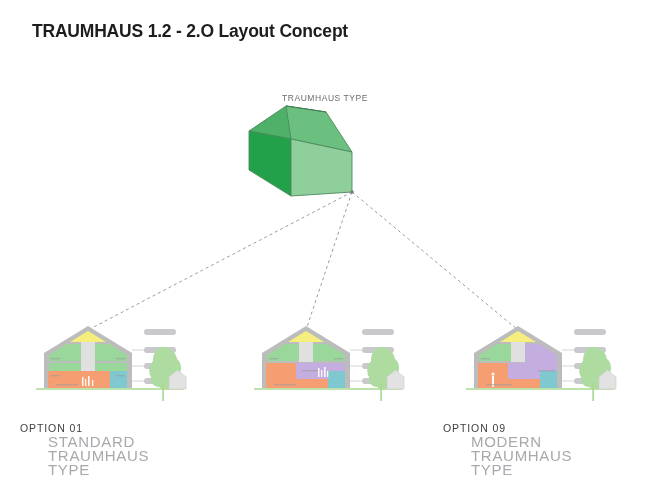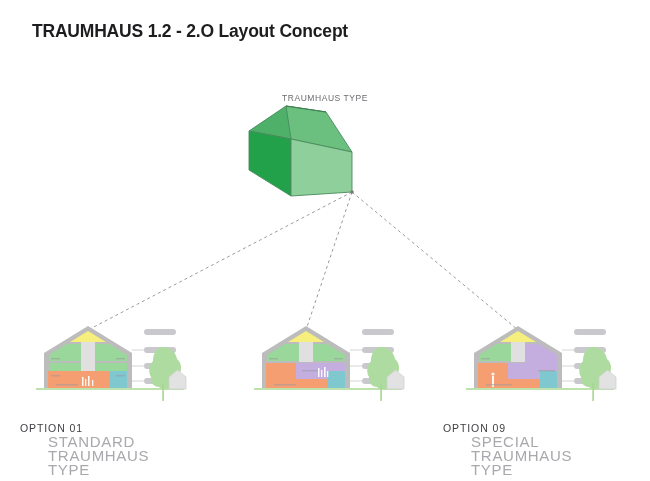--- a/index.html
+++ b/index.html
@@ -273,16 +273,16 @@
   </svg>
 
   <div class="option-caption" id="caption-0">
     <span class="opt-title">OPTION 01</span>
     <span class="opt-sub">STANDARD TRAUMHAUS TYPE</span>
   </div>
 
 
   <div class="option-caption" id="caption-2">
     <span class="opt-title">OPTION 09</span>
-    <span class="opt-sub">SPECIAL TRAUMHAUS TYPE</span>
+    <span class="opt-sub">MODERN TRAUMHAUS TYPE</span>
   </div>
 
 </div>
 
 </body></html>

